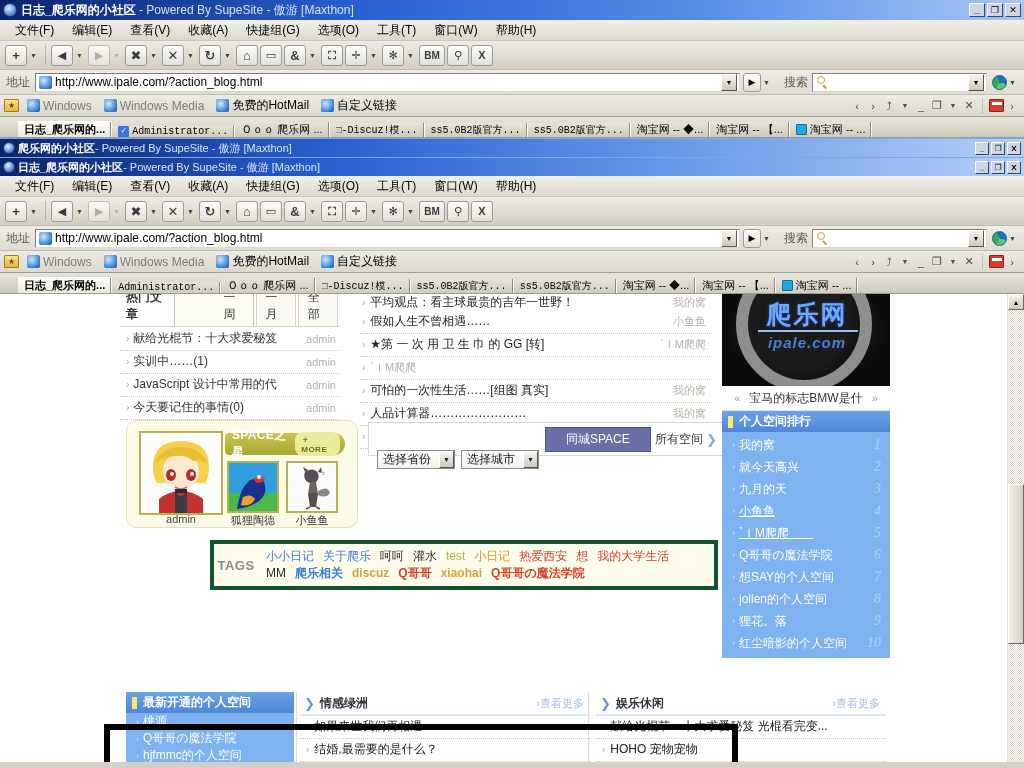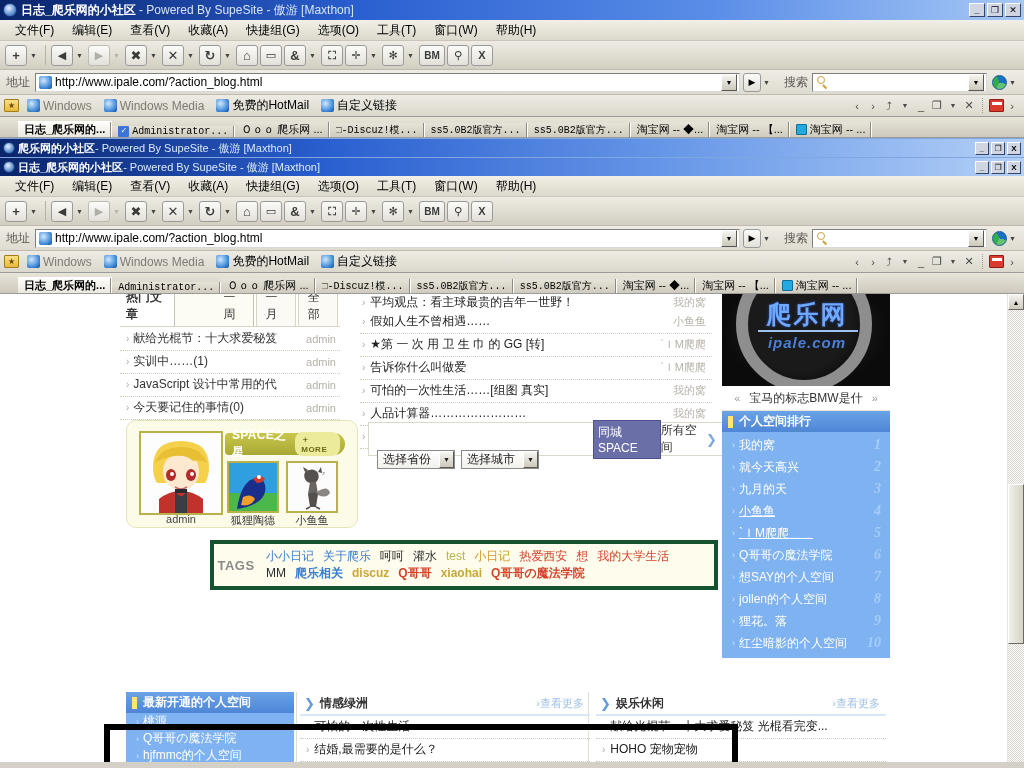--- a/index.html
+++ b/index.html
@@ -283,21 +283,21 @@
     border:1px solid #8a8a8a;box-sizing:border-box;display:flex;align-items:center;
     font-size:12px;color:#222;padding-left:5px;margin-right:6px;margin-top:40px;
   }
   .mini-select .sb{
     margin-left:auto;width:15px;height:17px;
     background:linear-gradient(to bottom,#f6f5f0,#ccc8bb);
     border:1px solid #fff;border-right-color:#5a5850;border-bottom-color:#5a5850;
     display:flex;align-items:center;justify-content:center;font-size:7px;box-sizing:border-box;
   }
   .samecity{
-    background:#6b6fa8;color:#fff;font-size:12px;padding:3px 4px;border:1px solid #4d5190;margin-left:48px;
+    background:#6b6fa8;color:#fff;font-size:12px;padding:3px 20px;border:1px solid #4d5190;
   }
   .allspace{margin-left:auto;font-size:12px;color:#333;display:flex;align-items:center;gap:3px;}
   .allspace .chev{color:#7fa9e0;font-size:13px;}
 
   
   .tagsbox{
     position:absolute;left:210px;top:246px;width:500px;height:42px;
     background:#fdfced;border:4px solid #14532d;display:flex;align-items:center;
   }
   .tags-label{
@@ -720,21 +720,20 @@
           <span class="nm">假如人生不曾相遇……</span>
           <span class="au">小鱼鱼</span>
         </div>
         <div class="midrow">
           <span class="ar">›</span>
           <span class="nm">★第 一 次 用 卫 生 巾 的 GG [转]</span>
           <span class="au">ˋＩМ爬爬</span>
         </div>
         <div class="midrow">
           <span class="ar">›</span>
-          <span class="nm">告诉你什么叫做爱</span>
           <span class="au">ˋＩМ爬爬</span>
         </div>
         <div class="midrow">
           <span class="ar">›</span>
           <span class="nm">可怕的一次性生活……[组图 真实]</span>
           <span class="au">我的窝</span>
         </div>
         <div class="midrow">
           <span class="ar">›</span>
           <span class="nm">人品计算器……………………</span>
@@ -913,21 +912,21 @@
         <div class="colsep"></div>
 
         <div class="col2">
           <div class="colhdr">
             <span class="cv">❯</span>
             <span class="ct">情感绿洲</span>
             <span class="cm">›<span>查看更多</span></span>
           </div>
           <div class="colrow">
             <span class="ar">›</span>
-            <span>可怕的一次性生活</span>
+            <span>如果来世我们再相遇</span>
           </div>
           <div class="colrow">
             <span class="ar">›</span>
             <span>结婚,最需要的是什么？</span>
           </div>
 
         </div>
 
         <div class="col3">
           <div class="colhdr">

